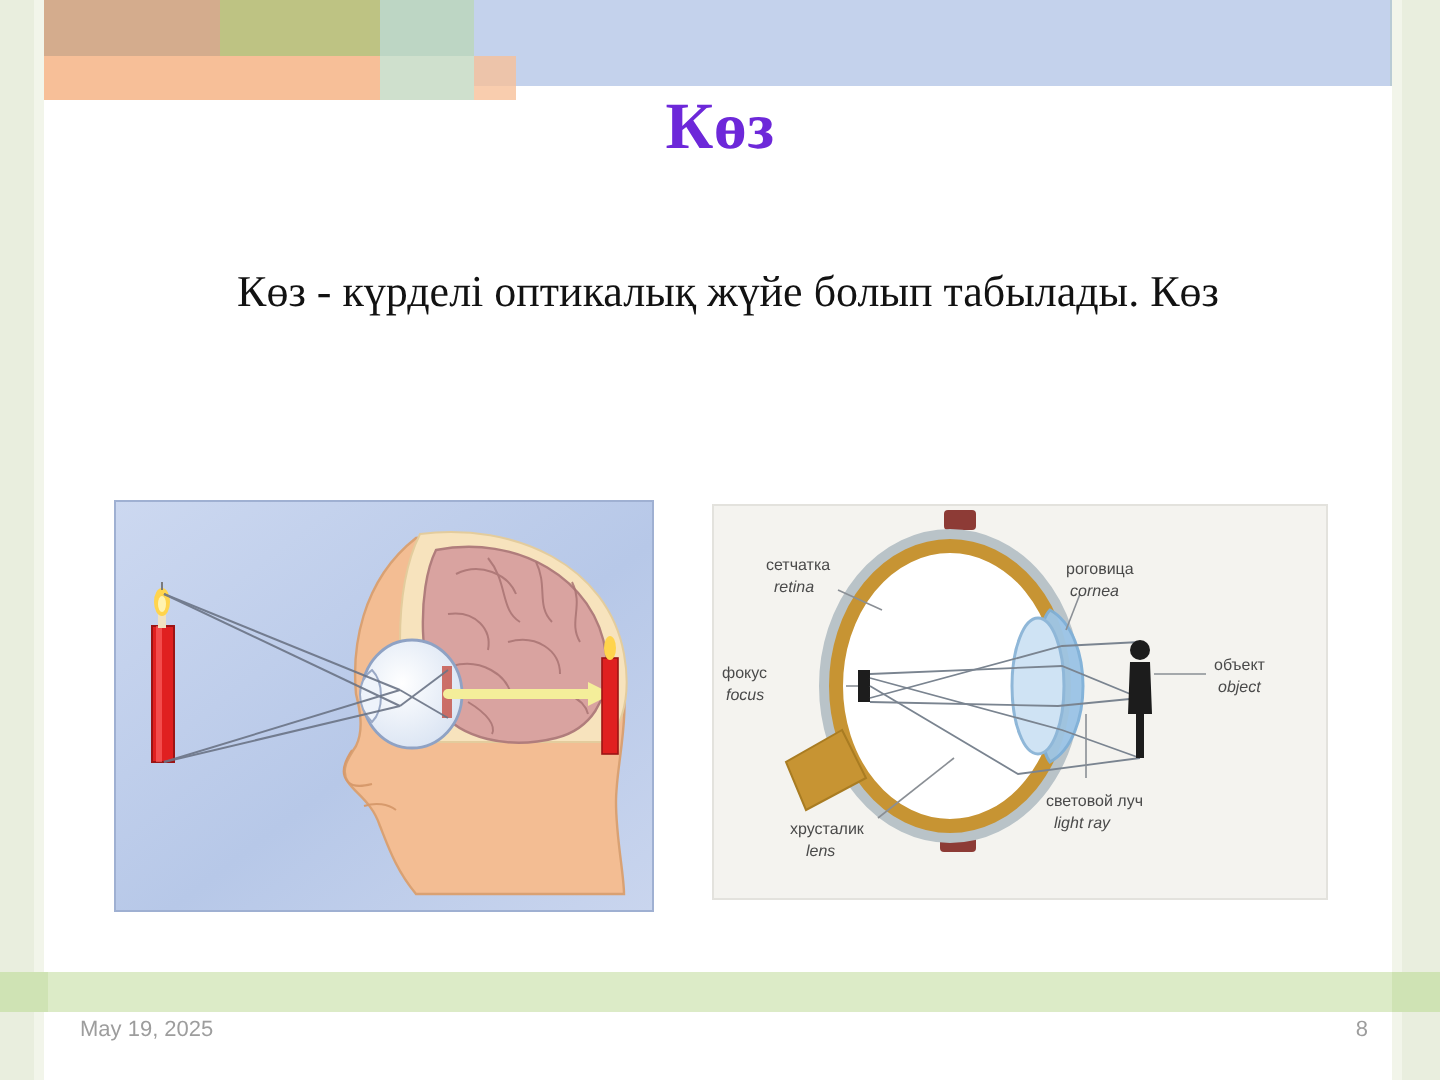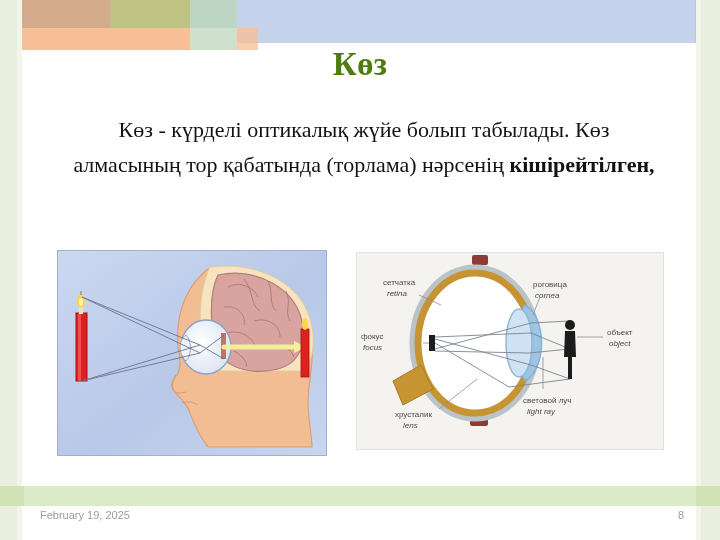--- a/index.html
+++ b/index.html
@@ -112,41 +112,41 @@
 
   
   .title {
     position: absolute;
     left: 0; top: 46px;
     width: 720px;
     text-align: center;
     font-family: "Liberation Serif", serif;
     font-weight: bold;
     font-size: 33px;
-    color: #4d7c0f;
+    color: #6d28d9;
     letter-spacing: .3px;
   }
 
   
   .body-text {
     position: absolute;
     left: 24px; top: 112px;
     width: 672px;
     font-family: "Liberation Serif", serif;
     font-size: 22px;
     line-height: 35px;
     color: #121212;
     text-align: center;
     padding: 0 4px;
   }
   .body-text .ln {
     display: block;
     white-space: nowrap;
   }
-  .body-text .ln-1 { text-indent: 0; }
+  .body-text .ln-1 { text-indent: 0; margin-top: 16px; }
   .body-text b { font-weight: bold; }
 
   
   .fig {
     position: absolute;
     overflow: hidden;
   }
   .fig-left {
     left: 57px; top: 250px;
     width: 268px; height: 204px;
@@ -208,21 +208,20 @@
 
   <div class="strip-left"></div>
   <div class="strip-left-inner"></div>
   <div class="strip-right"></div>
   <div class="strip-right-inner"></div>
 
   <div class="title">Көз</div>
 
   <div class="body-text">
     <span class="ln ln-1"><span>Көз - күрделі оптикалық жүйе болып табылады. Көз</span></span>
-    <span class="ln ln-2"><span>алмасының тор қабатында (торлама) нәрсенің </span><b>кішірейтілген,</b></span>
   </div>
 
   <div class="fig fig-left">
     <svg viewBox="0 0 268 204" width="268" height="204">
       <defs>
         <linearGradient id="bgGrad" x1="0" y1="0" x2="1" y2="1">
           <stop offset="0%" stop-color="#ccd8f0"></stop>
           <stop offset="55%" stop-color="#b7c8e8"></stop>
           <stop offset="100%" stop-color="#c9d5ee"></stop>
         </linearGradient>
@@ -353,16 +352,16 @@
 
         <text class="lbl" x="250" y="82" font-size="8">объект</text>
         <text class="lbl" x="252" y="93" font-size="8" font-style="italic">object</text>
       </g>
     </svg>
   </div>
 
   <div class="footer-band"></div>
   <div class="footer-band-dark"></div>
   <div class="footer-band-dark-r"></div>
-  <div class="footer-date">February 19, 2025</div>
+  <div class="footer-date">May 19, 2025</div>
   <div class="footer-page">8</div>
 
 </div>
 
 </body></html>

